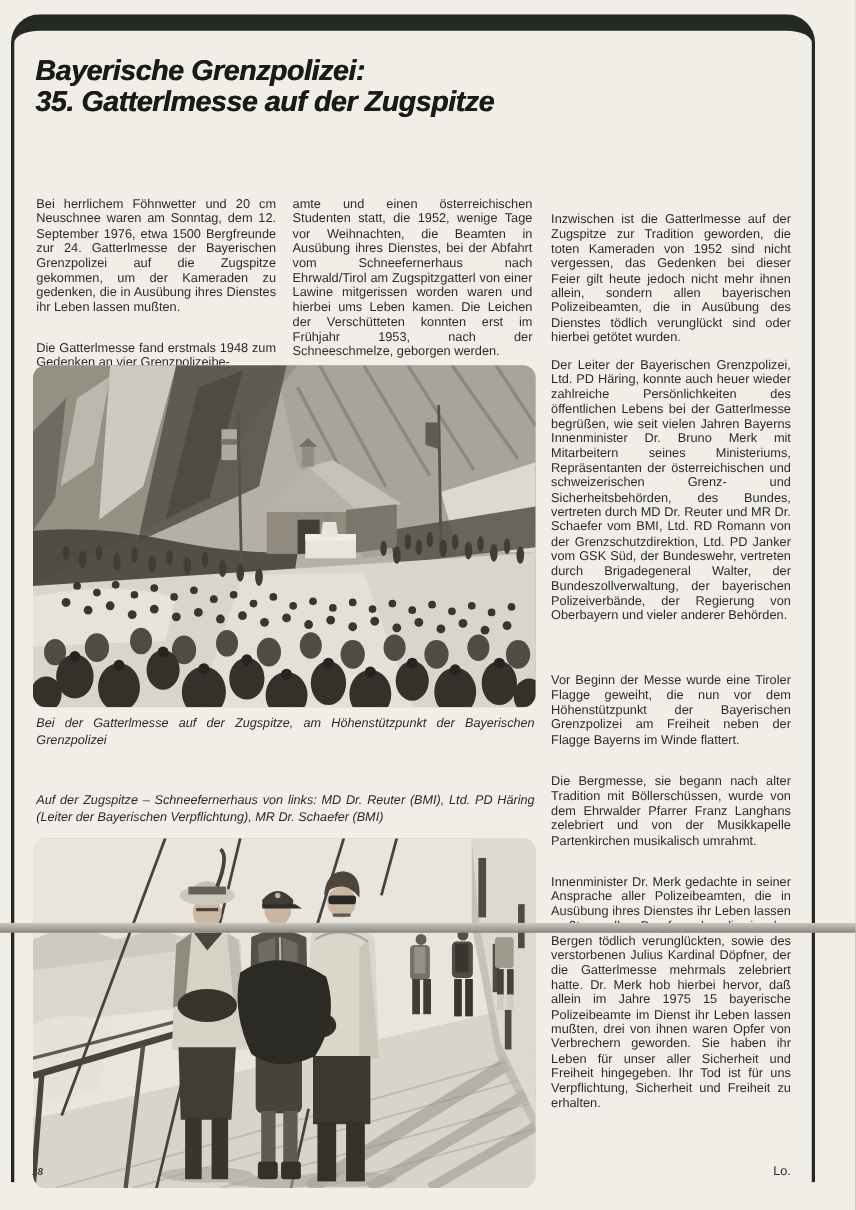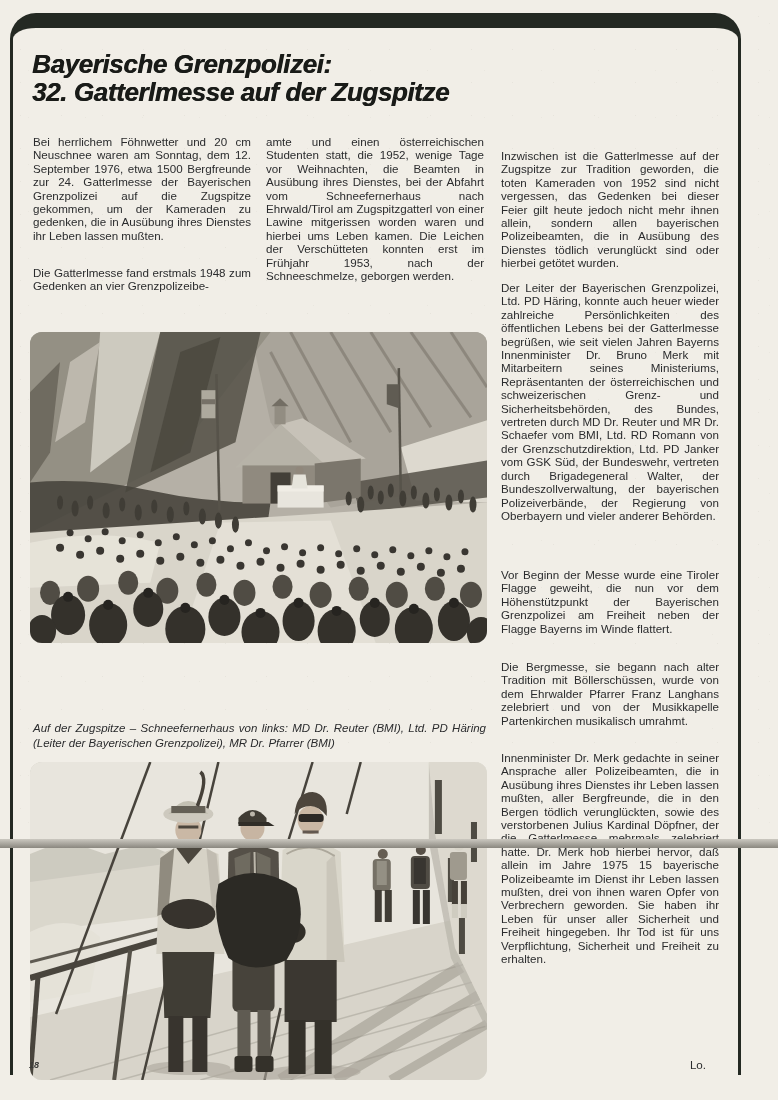--- a/index.html
+++ b/index.html
@@ -28,20 +28,21 @@
   .title{
     position:absolute;left:32px;top:50px;width:660px;
     font-size:26px;line-height:28px;font-weight:bold;font-style:italic;
     color:#191b18;letter-spacing:-0.4px;
     text-shadow:0.5px 0 #191b18;
   }
   .para{
     position:absolute;width:218px;
     font-size:11.6px;line-height:13.4px;color:#2a2b2d;
     text-align:justify;
+    margin-top:44px;
   }
   .sig{
     position:absolute;width:218px;text-align:right;
     font-size:11.6px;color:#2a2b2d;
   }
   .caption{
     position:absolute;left:33px;width:453px;
     font-size:11.5px;line-height:15px;font-style:italic;color:#2a2b2d;
     text-align:justify;
   }
@@ -61,34 +62,34 @@
 </style>
 </head>
 <body>
 
 <div class="page">
 
   <div class="frame"></div>
 
   <div class="title">
     <div>Bayerische Grenzpolizei:</div>
-    <div>32. Gatterlmesse auf der Zugspitze</div>
+    <div>35. Gatterlmesse auf der Zugspitze</div>
   </div>
 
   <div class="para" style="left:33px;top:135px">Bei herrlichem Föhnwetter und 20 cm Neuschnee waren am Sonntag, dem 12. September 1976, etwa 1500 Bergfreunde zur 24. Gatterlmesse der Bayerischen Grenzpolizei auf die Zugspitze gekommen, um der Kameraden zu gedenken, die in Ausübung ihres Dienstes ihr Leben lassen mußten.</div>
   <div class="para" style="left:33px;top:266px">Die Gatterlmesse fand erstmals 1948 zum Gedenken an vier Grenzpolizeibe-</div>
 
   <div class="para" style="left:266px;top:135px">amte und einen österreichischen Studenten statt, die 1952, wenige Tage vor Weihnachten, die Beamten in Ausübung ihres Dienstes, bei der Abfahrt vom Schneefernerhaus nach Ehrwald/Tirol am Zugspitzgatterl von einer Lawine mitgerissen worden waren und hierbei ums Leben kamen. Die Leichen der Verschütteten konnten erst im Frühjahr 1953, nach der Schneeschmelze, geborgen werden.</div>
 
   <div class="para" style="left:501px;top:149px">Inzwischen ist die Gatterlmesse auf der Zugspitze zur Tradition geworden, die toten Kameraden von 1952 sind nicht vergessen, das Gedenken bei dieser Feier gilt heute jedoch nicht mehr ihnen allein, sondern allen bayerischen Polizeibeamten, die in Ausübung des Dienstes tödlich verunglückt sind oder hierbei getötet wurden.</div>
   <div class="para" style="left:501px;top:281px">Der Leiter der Bayerischen Grenzpolizei, Ltd. PD Häring, konnte auch heuer wieder zahlreiche Persönlichkeiten des öffentlichen Lebens bei der Gatterlmesse begrüßen, wie seit vielen Jahren Bayerns Innenminister Dr. Bruno Merk mit Mitarbeitern seines Ministeriums, Repräsentanten der österreichischen und schweizerischen Grenz- und Sicherheitsbehörden, des Bundes, vertreten durch MD Dr. Reuter und MR Dr. Schaefer vom BMI, Ltd. RD Romann von der Grenzschutzdirektion, Ltd. PD Janker vom GSK Süd, der Bundeswehr, vertreten durch Brigadegeneral Walter, der Bundeszollverwaltung, der bayerischen Polizeiverbände, der Regierung von Oberbayern und vieler anderer Behörden.</div>
   <div class="para" style="left:501px;top:568px">Vor Beginn der Messe wurde eine Tiroler Flagge geweiht, die nun vor dem Höhenstützpunkt der Bayerischen Grenzpolizei am Freiheit neben der Flagge Bayerns im Winde flattert.</div>
   <div class="para" style="left:501px;top:660px">Die Bergmesse, sie begann nach alter Tradition mit Böllerschüssen, wurde von dem Ehrwalder Pfarrer Franz Langhans zelebriert und von der Musikkapelle Partenkirchen musikalisch umrahmt.</div>
   <div class="para" style="left:501px;top:751px">Innenminister Dr. Merk gedachte in seiner Ansprache aller Polizeibeamten, die in Ausübung ihres Dienstes ihr Leben lassen mußten, aller Bergfreunde, die in den Bergen tödlich verunglückten, sowie des verstorbenen Julius Kardinal Döpfner, der die Gatterlmesse mehrmals zelebriert hatte. Dr. Merk hob hierbei hervor, daß allein im Jahre 1975 15 bayerische Polizeibeamte im Dienst ihr Leben lassen mußten, drei von ihnen waren Opfer von Verbrechern geworden. Sie haben ihr Leben für unser aller Sicherheit und Freiheit hingegeben. Ihr Tod ist für uns Verpflichtung, Sicherheit und Freiheit zu erhalten.</div>
-  <div class="sig" style="left:488px;top:1058px">Lo.</div>
+  <div class="sig" style="left:501px;top:1058px">Lo.</div>
 
   <div class="photo" style="top:332px;height:311px">
     <svg viewBox="0 0 456 310" preserveAspectRatio="none">
       <rect width="456" height="310" fill="#b2aea5"></rect>
       <path d="M220,0 H456 V150 L300,175 L240,90 Z" fill="#a5a198"></path>
       <g stroke="#6f6b62" stroke-width="3" opacity="0.55" fill="none">
         <path d="M260,0 L320,110"></path>
           <path d="M300,0 L360,100"></path>
           <path d="M340,0 L400,95"></path>
         <path d="M380,0 L440,85"></path>
@@ -240,21 +241,22 @@
         <circle cx="268" cy="270" r="5"></circle>
           <circle cx="306" cy="278" r="5"></circle>
           <circle cx="344" cy="270" r="5"></circle>
         <circle cx="383" cy="276" r="5"></circle>
           <circle cx="423" cy="270" r="5"></circle>
       </g>
       <rect width="456" height="310" fill="#d8cbb2" opacity="0.08"></rect>
     </svg>
   </div>
 
-  <div class="caption" style="top:721px">Auf der Zugspitze – Schneefernerhaus von links: MD Dr. Reuter (BMI), Ltd. PD Häring (Leiter der Bayerischen Grenzpolizei), MR Dr. Pfarrer (BMI)</div>
+  <div class="caption" style="top:651px">Bei der Gatterlmesse auf der Zugspitze, am Höhenstützpunkt der Bayerischen Grenzpolizei</div>
+  <div class="caption" style="top:721px">Auf der Zugspitze – Schneefernerhaus von links: MD Dr. Reuter (BMI), Ltd. PD Häring (Leiter der Bayerischen Verpflichtung), MR Dr. Schaefer (BMI)</div>
 
   <div class="photo" style="top:762px;height:318px">
     <svg viewBox="0 0 456 318" preserveAspectRatio="none">
       <rect width="456" height="318" fill="#eae8e1"></rect>
       <path d="M0,92 L35,78 L75,92 L115,82 L150,96 L150,120 L0,128 Z" fill="#c8c5bc" opacity="0.85"></path>
       <path d="M0,120 L150,100 L170,150 L0,170 Z" fill="#dbd8cf"></path>
       <path d="M0,170 Q40,150 70,175 L60,230 L0,240 Z" fill="#e6e4dc"></path>
       <path d="M0,255 L456,150 L456,318 L0,318 Z" fill="#d8d5cc"></path>
       <g stroke="#b3b0a7" stroke-width="1.5" opacity="0.8">
         <line x1="20" y1="318" x2="456" y2="196"></line>

